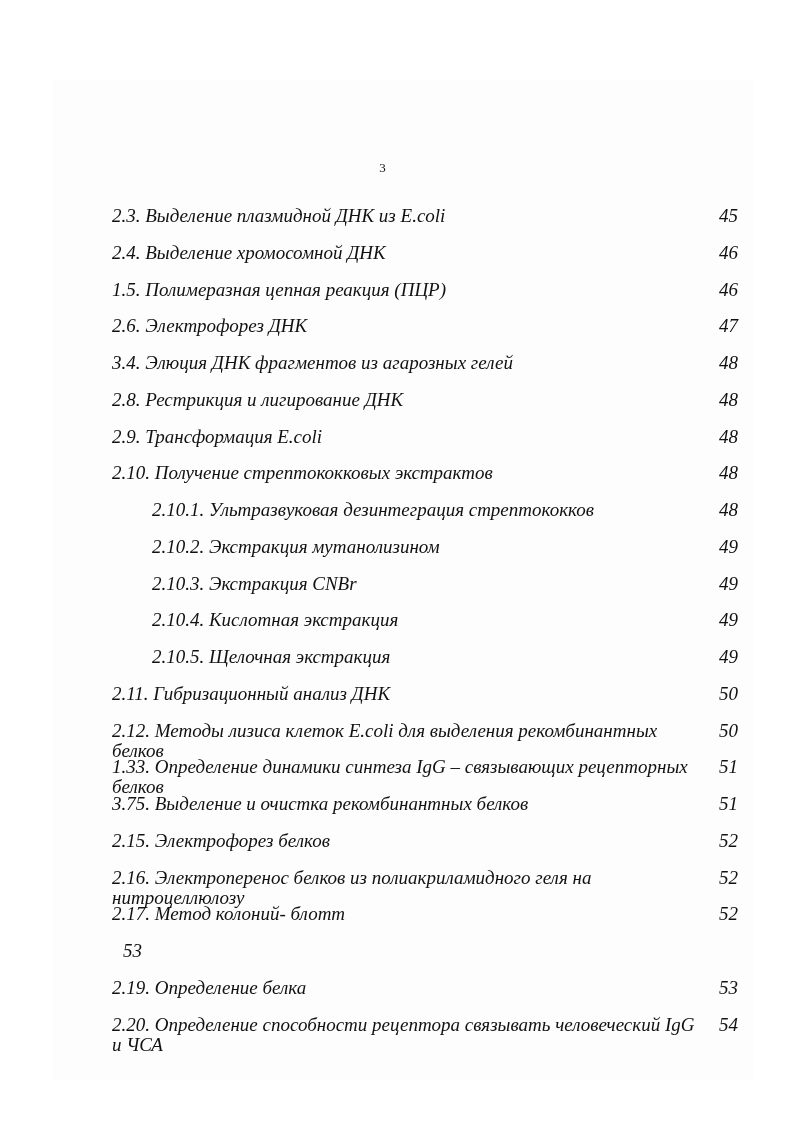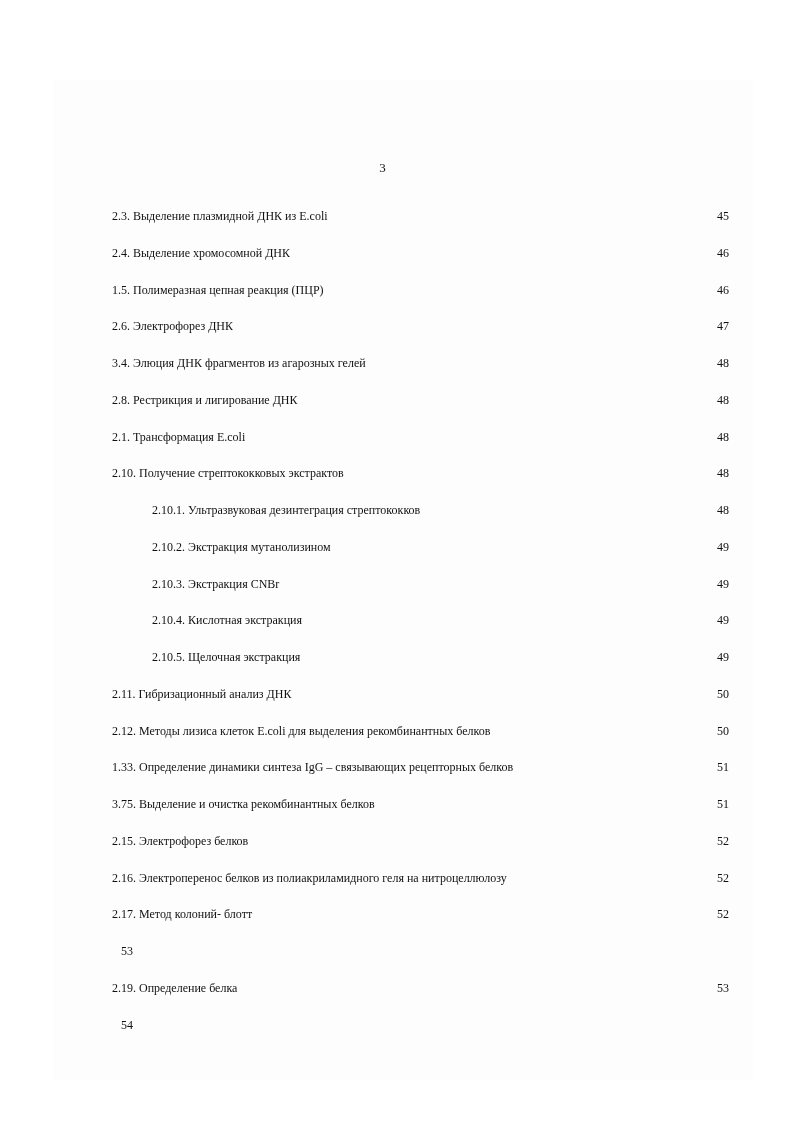--- a/index.html
+++ b/index.html
@@ -3,23 +3,23 @@
 <meta charset="utf-8">
 <style>
   html, body { margin: 0; padding: 0; background: #ffffff; }
   body { width: 793px; height: 1122px; position: relative; overflow: hidden;
          font-family: "Liberation Serif", "DejaVu Serif", serif; color: #111; }
   .page-inner { position: absolute; left: 53px; top: 80px; width: 700px; height: 1000px; background: #fdfdfd; }
   .page-number { position: absolute; left: 0; width: 100%; top: 160px; text-align: center;
                  font-size: 13px; left: -14px; }
   .toc { position: absolute; left: 112px; top: 206px; width: 626px; }
   .toc-row { display: flex; justify-content: space-between; align-items: baseline;
-             height: 36.75px; font-size: 12px; line-height: 20px; }
+             height: 36.75px; font-size: 19px; line-height: 20px; font-style: italic; }
   .toc-row.sub .toc-title { padding-left: 40px; }
-  .toc-page { text-align: center; min-width: 30px; }
+  .toc-page { text-align: right; min-width: 30px; }
 </style>
 </head>
 <body>
 
 <div class="page-inner"></div>
 <div class="page-number">3</div>
 
 <div class="toc">
   <div class="toc-row">
       <span class="toc-title">2.3. Выделение плазмидной ДНК из E.coli</span>
@@ -39,21 +39,21 @@
     </div>
   <div class="toc-row">
       <span class="toc-title">3.4. Элюция ДНК фрагментов из агарозных гелей</span>
       <span class="toc-page">48</span>
     </div>
   <div class="toc-row">
       <span class="toc-title">2.8. Рестрикция и лигирование ДНК</span>
       <span class="toc-page">48</span>
     </div>
   <div class="toc-row">
-      <span class="toc-title">2.1. Трансформация E.coli</span>
+      <span class="toc-title">2.9. Трансформация E.coli</span>
       <span class="toc-page">48</span>
     </div>
   <div class="toc-row">
       <span class="toc-title">2.10. Получение стрептококковых экстрактов</span>
       <span class="toc-page">48</span>
     </div>
   <div class="toc-row sub">
       <span class="toc-title">2.10.1. Ультразвуковая дезинтеграция стрептококков</span>
       <span class="toc-page">48</span>
     </div>
@@ -102,15 +102,16 @@
       <span class="toc-page">52</span>
     </div>
   <div class="toc-row">
       <span class="toc-page">53</span>
     </div>
   <div class="toc-row">
       <span class="toc-title">2.19. Определение белка</span>
       <span class="toc-page">53</span>
     </div>
   <div class="toc-row">
+      <span class="toc-title">2.20. Определение способности рецептора связывать человеческий IgG и ЧСА</span>
       <span class="toc-page">54</span>
     </div>
 </div>
 
 </body></html>

